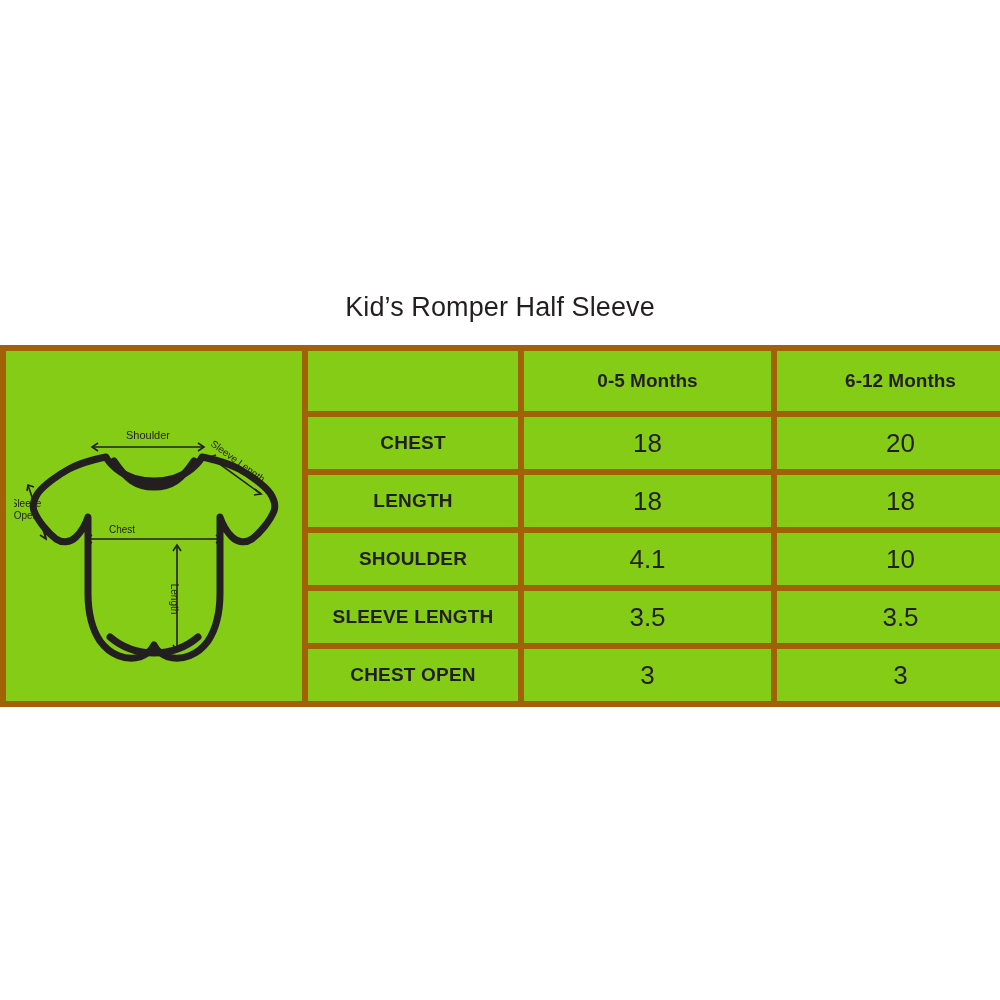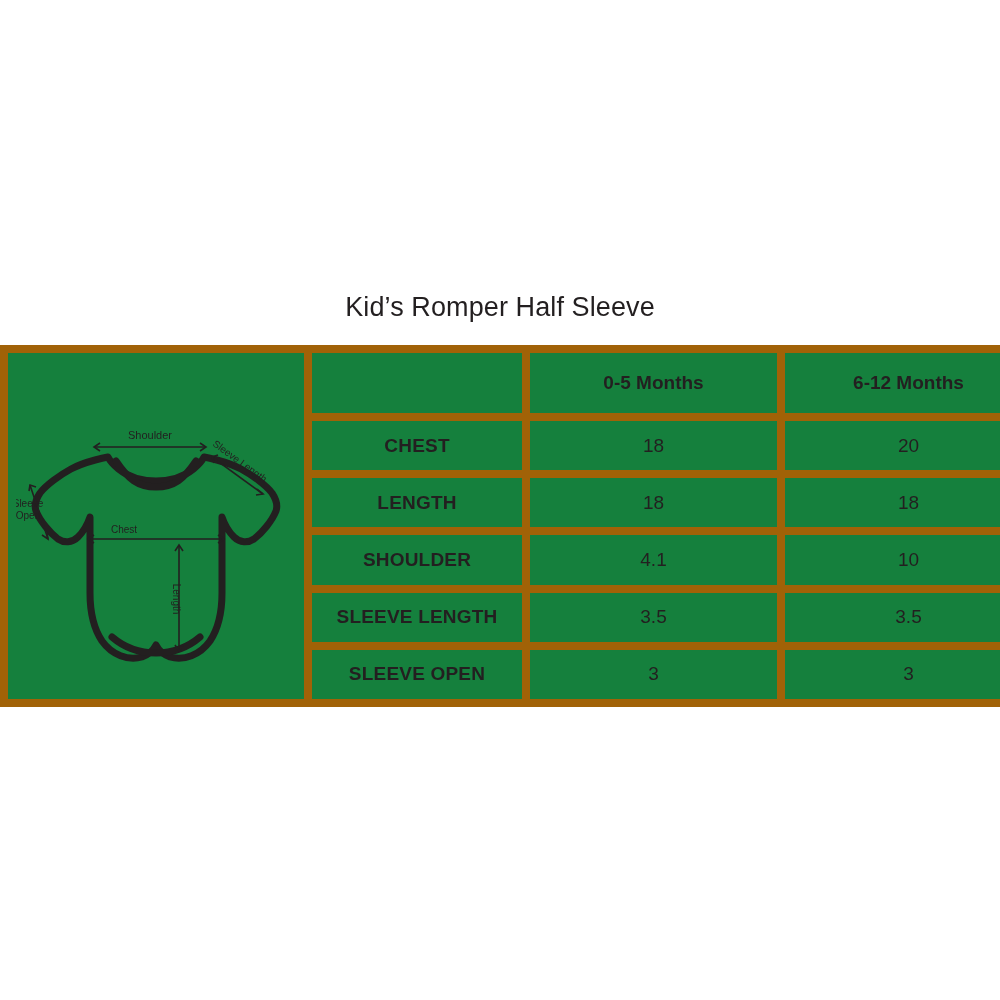--- a/index.html
+++ b/index.html
@@ -44,46 +44,46 @@
   }
 
   table.size-table {
     border-collapse: collapse;
     width: 1000px;
     height: 362px;
     table-layout: fixed;
   }
 
   table.size-table td, table.size-table th {
-    border: 8px solid #a16207;
+    border: 6px solid #a16207;
     padding: 0;
     text-align: center;
     vertical-align: middle;
     color: #231f20;
-    background: #15803d;
+    background: #84cc16;
   }
 
   .col-illus { width: 296px; }
   .col-label { width: 210px; }
   .col-size  { width: 247px; }
 
   .hdr-cell {
     font-size: 19px;
     font-weight: bold;
     height: 60px;
   }
 
   .row-label {
     font-size: 19px;
     font-weight: bold;
     letter-spacing: 0.2px;
   }
 
   .row-value {
-    font-size: 19px;
+    font-size: 26px;
     font-weight: normal;
   }
 
   .illus-cell {
     padding: 0;
     position: relative;
   }
 
   .illus-wrap {
     width: 100%;
@@ -209,21 +209,21 @@
           <td class="row-value">10</td>
         </tr>
 
         <tr>
           <td class="row-label">SLEEVE LENGTH</td>
           <td class="row-value">3.5</td>
           <td class="row-value">3.5</td>
         </tr>
 
         <tr>
-          <td class="row-label">SLEEVE OPEN</td>
+          <td class="row-label">CHEST OPEN</td>
           <td class="row-value">3</td>
           <td class="row-value">3</td>
         </tr>
       </tbody>
     </table>
   </div>
 
 </div>
 
 </body></html>

